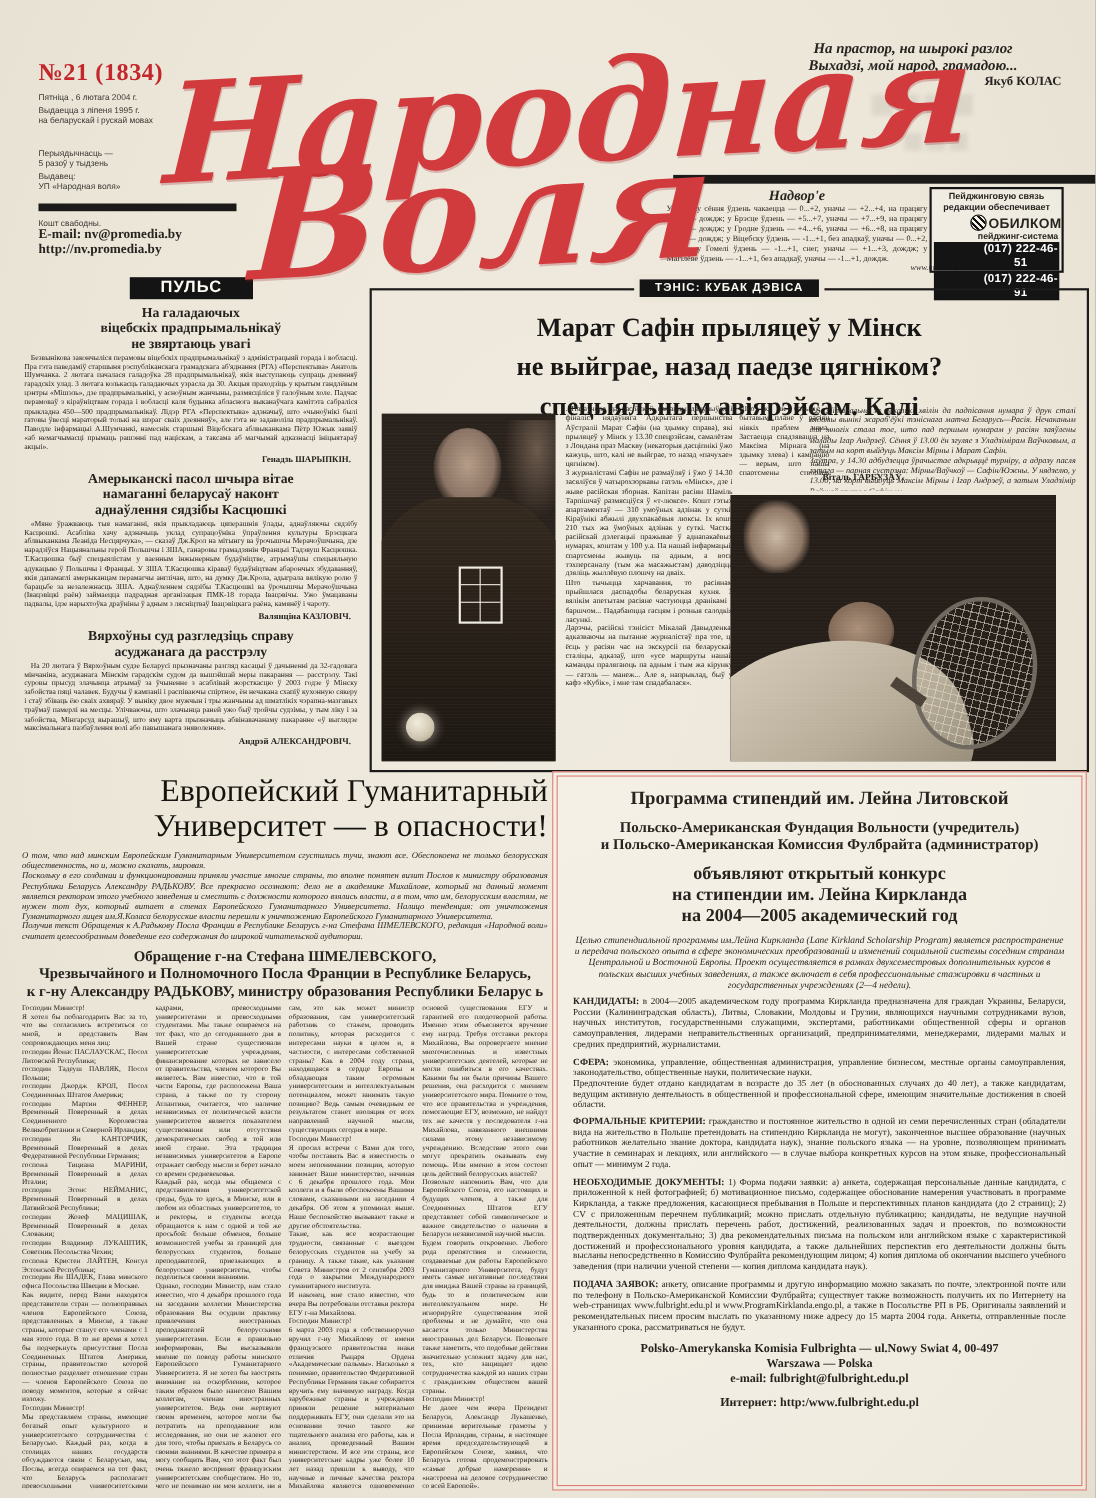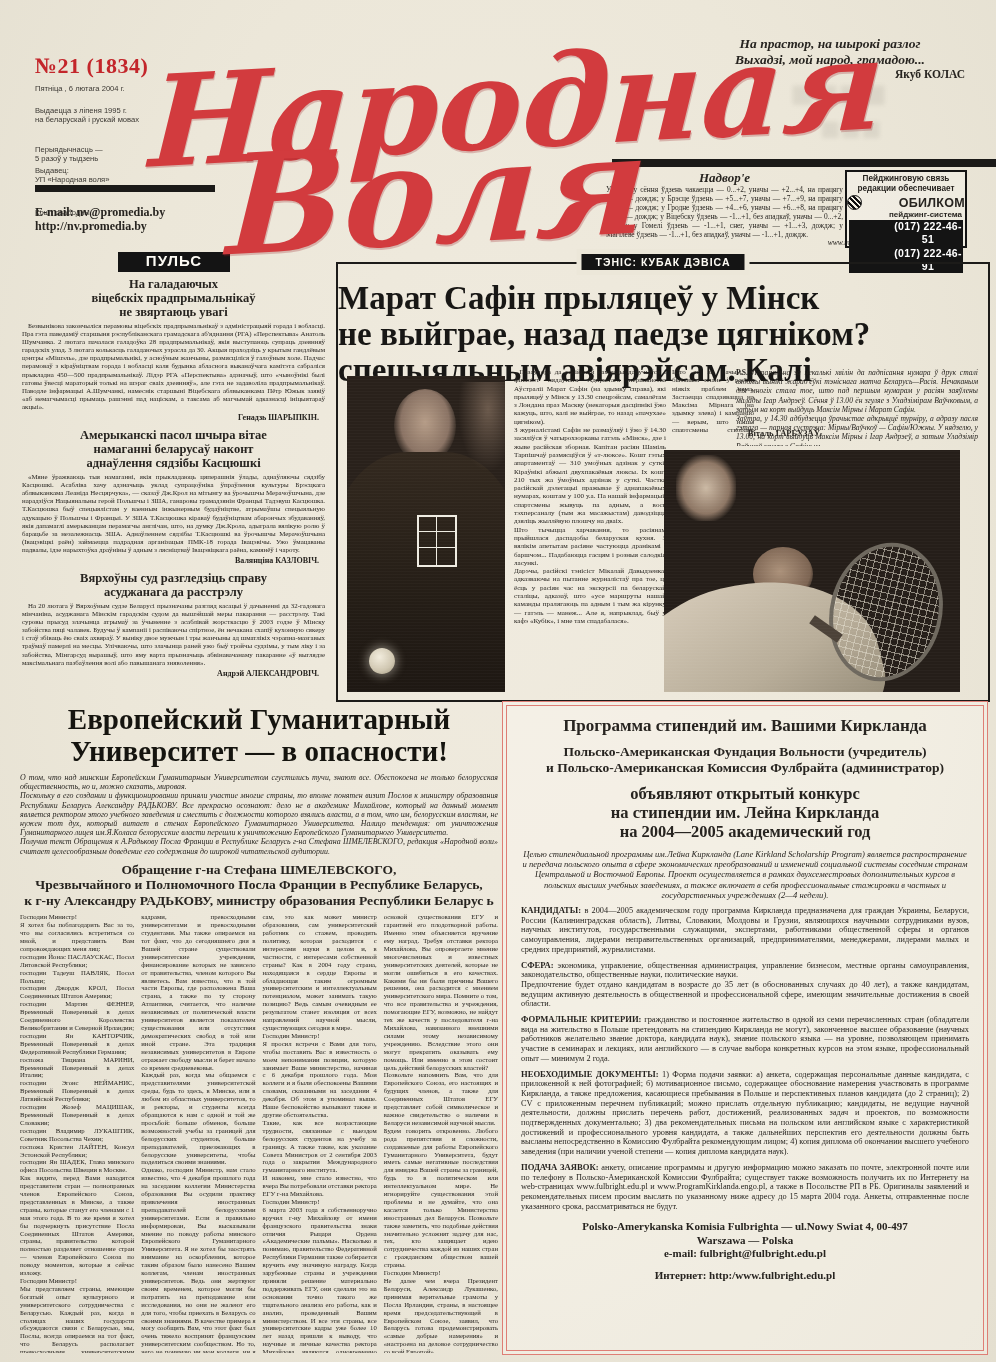--- a/index.html
+++ b/index.html
@@ -20,49 +20,49 @@
   .masthead-word{position:absolute;font-family:"DejaVu Serif", serif;font-style:italic;font-weight:bold;
       color:#d23b3e;transform:rotate(-3deg) skewX(-6deg);line-height:1;z-index:3;
       text-shadow:1px 2px 0 rgba(150,25,30,.25);}
   .slogan{font-style:italic;font-weight:bold;font-size:13.5px;line-height:16px;}
   .slogan-author{font-weight:bold;font-size:11.5px;}
   .weather-title{font-style:italic;font-weight:bold;font-size:13px;}
   .weather-text{font-size:7.4px;line-height:8.9px;}
   .weather-src{font-style:italic;font-size:7.5px;text-align:right;}
   .pager{border:2px solid #141414;background:rgba(255,255,255,.25);}
   .pager-top{font-family:"Liberation Sans", sans-serif;font-size:8.2px;font-weight:bold;line-height:9.5px;text-align:center;margin-top:2px;}
-  .pager-brand{display:flex;align-items:center;justify-content:space-between;gap:2px;margin-top:2px;}
+  .pager-brand{display:flex;align-items:center;justify-content:flex-end;gap:2px;margin-top:2px;}
   .pager-brand .logo{width:13px;height:13px;border-radius:50%;background:
       repeating-linear-gradient(45deg,#111 0 2px,#f5f1e6 2px 4px);border:1px solid #111;flex:0 0 auto;}
   .pager-brand .txt{font-family:"Liberation Sans", sans-serif;font-weight:bold;font-size:12.5px;letter-spacing:.3px;}
   .pager-sub{font-family:"Liberation Sans", sans-serif;font-size:8px;font-weight:bold;text-align:right;margin:0 3px;}
   .pager-phone{background:#141414;color:#fff;font-family:"Liberation Sans", sans-serif;font-weight:bold;
       font-size:10.5px;text-align:center;line-height:13px;margin:1px 2px 0 2px;letter-spacing:.3px;padding-left:44px;}
 
   
   .tab{background:#141414;color:#fdfbf4;font-family:"Liberation Sans", sans-serif;font-weight:bold;
        text-align:center;letter-spacing:1px;}
 
   
   .art-title{font-weight:bold;font-size:12.5px;line-height:14px;text-align:center;}
   .art-body{font-size:6.9px;line-height:8.1px;margin-top:3px;}
   .art-body::first-letter{margin-left:6px;}
   .byline{font-weight:bold;font-size:8px;text-align:right;margin:2px 6px 6px 0;}
 
   
   .tennis-box{border:2px solid #1c1b19;}
-  .tennis-headline{font-weight:bold;font-size:33px;line-height:36px;color:#181715;}
+  .tennis-headline{font-weight:bold;font-size:24px;line-height:36px;text-align:center;color:#181715;}
   .small-news{font-size:7.1px;line-height:8.3px;}
   .ps-block{font-size:7.6px;line-height:9.2px;font-style:italic;}
   .photo{background:#29211b;overflow:hidden;}
   .photo:after{content:"";position:absolute;inset:0;
       background:repeating-linear-gradient(0deg, rgba(255,255,255,.025) 0 1px, transparent 1px 3px);}
 
   
-  .egu-headline{font-weight:bold;font-size:29px;line-height:32px;text-align:center;color:#15140f;}
+  .egu-headline{font-weight:normal;font-size:29px;line-height:32px;text-align:right;color:#15140f;}
   .egu-intro{font-style:italic;font-size:7.9px;line-height:9.2px;}
   .egu-subhead{font-weight:bold;font-size:13.5px;line-height:15.5px;text-align:center;}
   .egu-letter{column-count:4;column-gap:7px;font-size:6.7px;line-height:7.9px;overflow:hidden;}
 
   
   .kirk-outer{border:1.5px solid #de7e75;padding:3px;background:rgba(255,253,246,.35);}
   .kirk-inner{border:1.5px solid #de7e75;height:100%;box-sizing:border-box;padding:10px 14px;overflow:hidden;}
   .kirk-title{font-weight:bold;font-size:17px;text-align:center;}
   .kirk-sub{font-weight:bold;font-size:13.5px;line-height:16px;text-align:center;margin-top:6px;}
   .kirk-announce{font-weight:bold;font-size:16.5px;line-height:19px;text-align:center;margin-top:8px;}
@@ -76,21 +76,21 @@
 <body>
 
 <div id="page">
 
   <div class="ghost" style="left:790px;top:70px;font-size:40px;">■■■■</div>
   <div class="ghost" style="left:820px;top:110px;font-size:34px;">■■■</div>
 
   <div class="abs" style="left:35px;top:53px;width:170px;">
     <div class="issue-number">№21 (1834)</div>
     <div class="issue-meta" style="margin-top:5px;">Пятніца , 6 лютага 2004 г.</div>
-    <div class="issue-meta" style="margin-top:13px;">Выдаецца з ліпеня 1995 г.</div>
+    <div class="issue-meta" style="margin-top:3px;">Выдаецца з ліпеня 1995 г.</div>
     <div class="issue-meta">на беларускай і рускай мовах</div>
     <div class="issue-meta" style="margin-top:20px;">Перыядычнасць —</div>
     <div class="issue-meta">5 разоў у тыдзень</div>
     <div class="issue-meta" style="margin-top:3px;">Выдавец:</div>
     <div class="issue-meta">УП «Народная воля»</div>
     <div class="issue-meta" style="margin-top:24px;">Кошт свабодны.</div>
   </div>
 
   <div class="bar" style="left:35px;top:185px;width:180px;height:7px;"></div>
   <div class="bar" style="left:612px;top:159px;width:384px;height:8px;"></div>
@@ -229,21 +229,21 @@
 Господин Министр!
 Не далее чем вчера Президент Беларуси, Александр Лукашенко, принимая верительные грамоты у Посла Ирландии, страны, в настоящее время председательствующей в Европейском Союзе, заявил, что Беларусь готова продемонстрировать «самые добрые намерения» и «настроена на деловое сотрудничество со всей Европой».
 Таким образом, между намерениями, выраженными белорусским Президентом, и политикой, проводимой Вашим министерством, четко наблюдается абсолютное противоречие. Если мы искали встречи с Вами, то это для того, чтобы понять, можем ли мы оказывать доверие дружеским намерениям, публично заявленным Президентом Беларуси. Если можем, то, как нам кажется, господин Министр, Вам необходимо тщательно обдумать и переосмыслить Ваши решения. В обратном случае нам придется сделать соответствующие выводы и проинформировать об этом наши правительства.
 Вы сами являетесь университетским работником, занимающимся теперь политикой. Позвольте просто заметить Вам, что за тем, что Вы делаете сегодня во главе Вашего Министерства, внимательно наблюдает почти миллиардное население как минимум 26 стран мира, которые мы представляем. Беларусь больше нуждается в этих странах, нежели они нуждаются в Беларуси.
 Ваше место в центре Европы, а не в стороне от нее.
 Это все, господин Министр, теперь я хотел бы передать слово моим коллегам.</div>
   </div>
 
   <div class="abs kirk-outer" style="left:502px;top:701px;width:486px;height:654px;box-sizing:border-box;">
     <div class="kirk-inner">
-      <div class="kirk-title">Программа стипендий им. Вашими Кирклaнда</div>
+      <div class="kirk-title">Программа стипендий им. Лейна Литовской</div>
       <div class="kirk-sub" style="margin-top:8px;">Польско-Американская Фундация Вольности (учредитель)</div>
       <div class="kirk-sub" style="margin-top:0;">и Польско-Американская Комиссия Фулбрайта (администратор)</div>
       <div class="kirk-announce">объявляют открытый конкурс</div>
       <div class="kirk-announce" style="margin-top:0;">на стипендии им. Лейна Кирклaнда</div>
       <div class="kirk-announce" style="margin-top:0;">на 2004—2005 академический год</div>
       <div class="kirk-goal">Целью стипендиальной программы им.Лейна Кирклaнда (Lane Kirkland Scholarship Program) является распространение и передача польского опыта в сфере экономических преобразований и изменений социальной системы соседним странам Центральной и Восточной Европы. Проект осуществляется в рамках двухсеместровых дополнительных курсов в польских высших учебных заведениях, а также включает в себя профессиональные стажировки в частных и государственных учреждениях (2—4 недели).</div>
 
       <p class="kirk-p"><b>КАНДИДАТЫ:</b><span class="preline"> в 2004—2005 академическом году программа Кирклaнда предназначена для граждан Украины, Беларуси, России (Калининградская область), Литвы, Словакии, Молдовы и Грузии, являющихся научными сотрудниками вузов, научных институтов, государственными служащими, экспертами, работниками общественной сферы и органов самоуправления, лидерами неправительственных организаций, предпринимателями, менеджерами, лидерами малых и средних предприятий, журналистами.</span></p>
       <p class="kirk-p"><b>СФЕРА:</b><span class="preline"> экономика, управление, общественная администрация, управление бизнесом, местные органы самоуправления, законодательство, общественные науки, политические науки.
 Предпочтение будет отдано кандидатам в возрасте до 35 лет (в обоснованных случаях до 40 лет), а также кандидатам, ведущим активную деятельность в общественной и профессиональной сфере, имеющим значительные достижения в своей области.</span></p>

